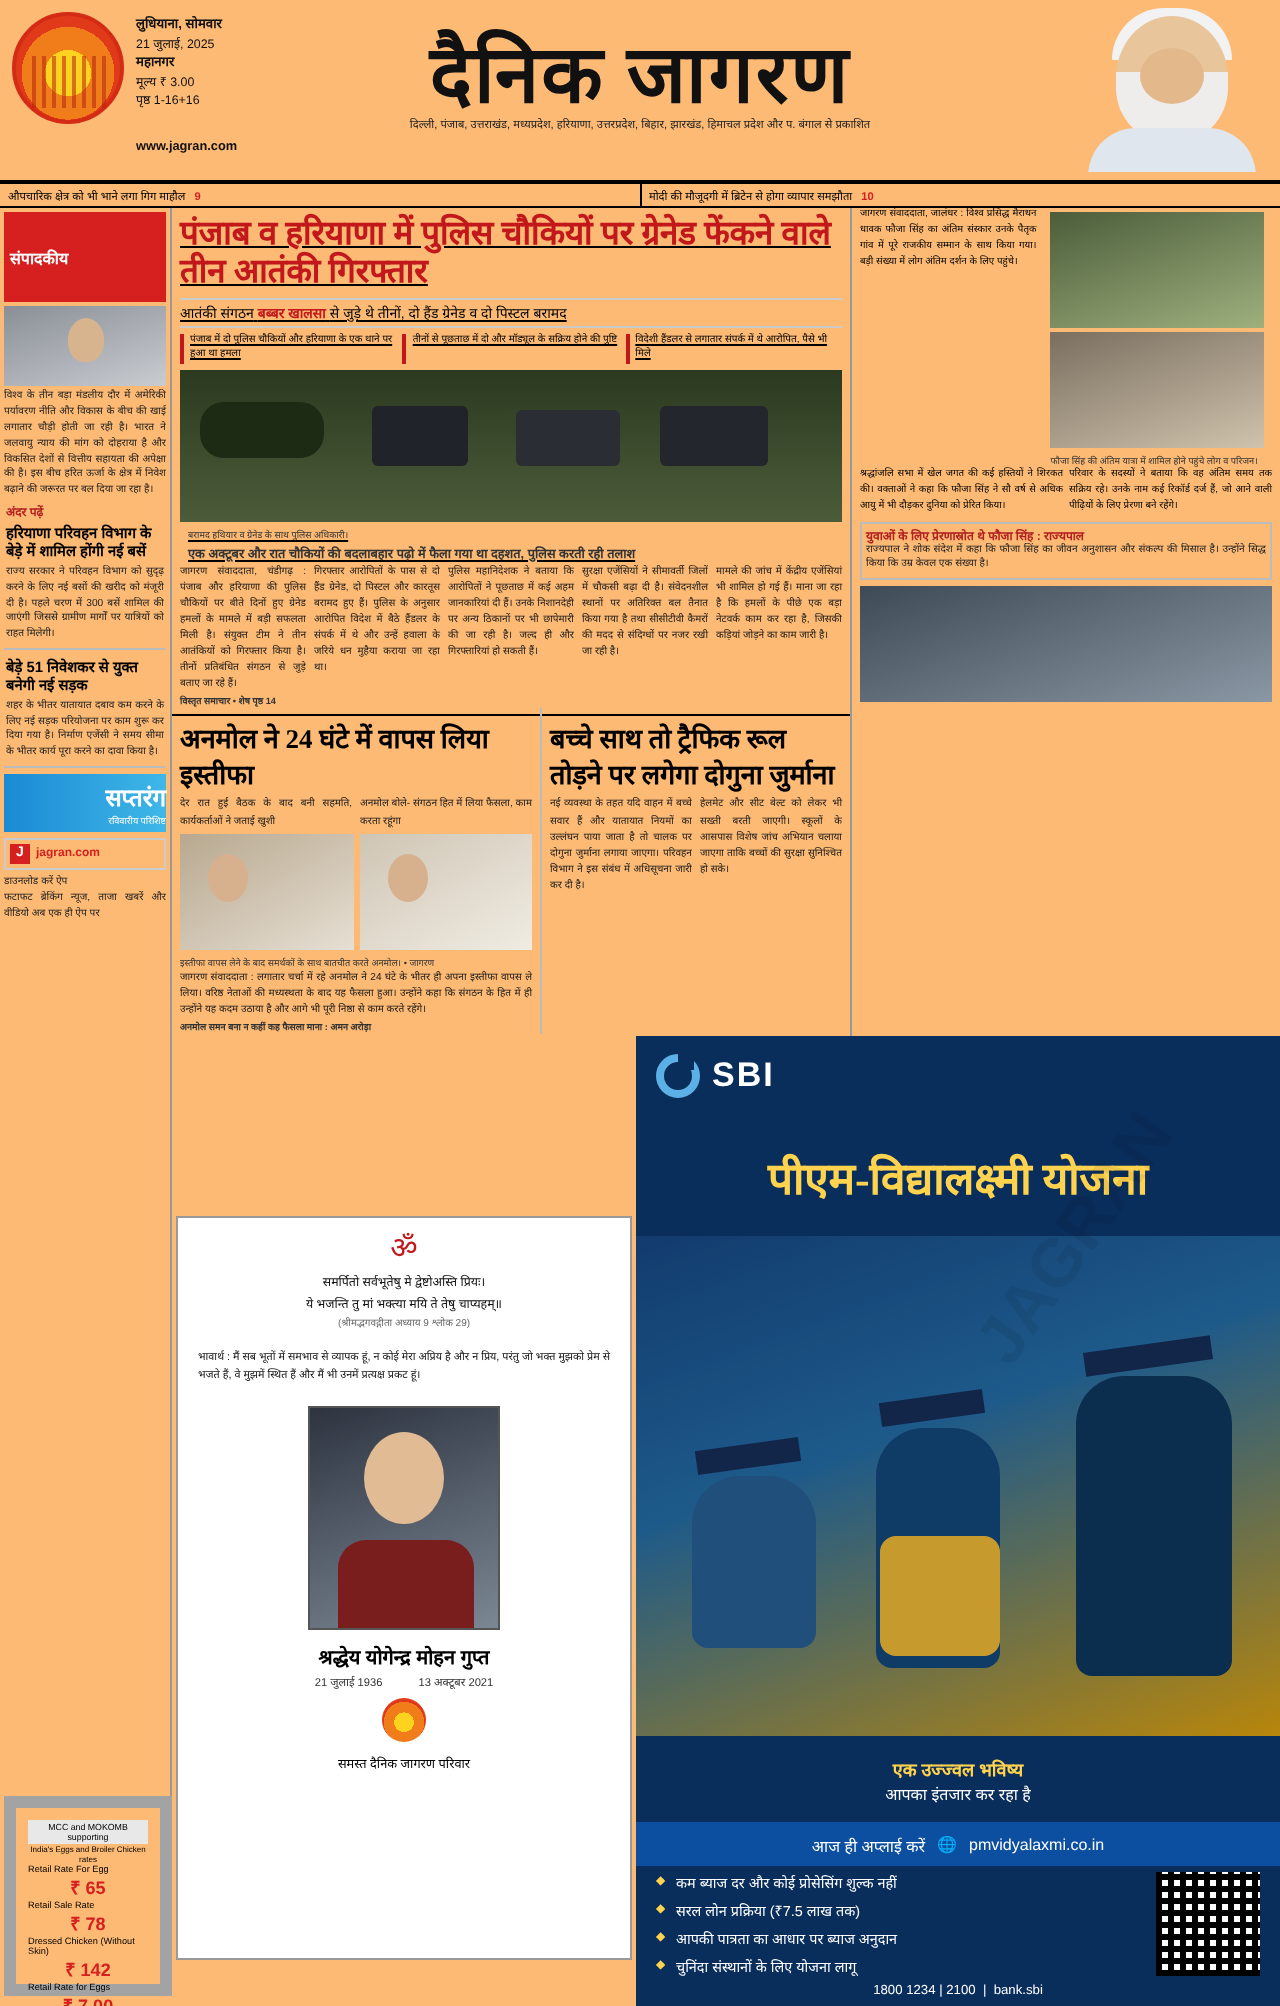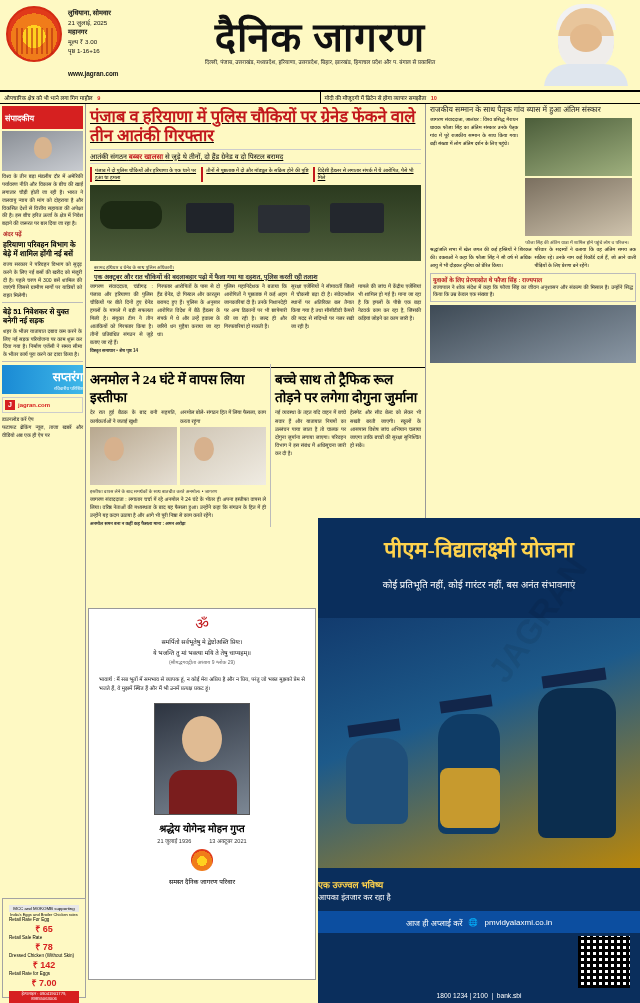--- a/index.html
+++ b/index.html
@@ -4,21 +4,21 @@
 <style>
   * { box-sizing: border-box; }
   html, body { margin:0; padding:0; }
   body {
     width: 640px; height: 1003px;
     background: #ffffff;
     font-family: "Liberation Sans", sans-serif;
     color: #000;
     overflow: hidden;
   }
-  .page { position: relative; width: 640px; height: 1003px; background:#fef9c3; }
+  .page { position: relative; width: 640px; height: 1003px; background:#fdba74; }
 
   
   .masthead { position:relative; height: 92px; border-bottom: 2px solid #000; }
   .mh-logo { position:absolute; left:6px; top:6px; width:56px; height:56px; border-radius:50%;
     background: radial-gradient(circle at 50% 55%, #ffd21f 0 30%, #f07c1a 30% 60%, #e03a1a 60% 100%);
     border:2px solid #d42b14; }
   .mh-logo::after{ content:""; position:absolute; left:8px; top:20px; width:40px; height:26px;
     background: repeating-linear-gradient(90deg, #b3240f 0 2px, transparent 2px 5px); opacity:.55;}
   .mh-date { position:absolute; left:68px; top:8px; font-size:6.2px; line-height:1.5; color:#111; }
   .mh-date b { display:block; font-size:6.6px; }
@@ -40,21 +40,21 @@
   .ticker .num { color:#d32020; font-weight:bold; margin-left:3px; }
   .ticker .sep { width:1px; background:#000; height:100%; }
 
   
   .body { position:relative; display:flex; width:640px; height: 885px; }
   .col-left { width:86px; border-right:1px solid #999; padding:2px; }
   .col-mid { width:340px; border-right:1px solid #999; }
   .col-right { width:214px; }
 
   
-  .redbar { background:#d62020; color:#fff; font-size:8px; font-weight:bold; padding:6px 3px; }
+  .redbar { background:#d62020; color:#fff; font-size:8px; font-weight:bold; padding:17px 3px; }
   .lsec { border-bottom:1px solid #bbb; padding:2px 1px; }
   .lphoto { width:100%; height:40px; background:linear-gradient(160deg,#8a8f96,#c9ccd1); margin:2px 0; position:relative;}
   .lphoto.p2 { background:linear-gradient(150deg,#6d7a5e,#b9c0a6); }
   .lphoto .f { position:absolute; left:50%; top:6px; transform:translateX(-50%); width:18px; height:22px; border-radius:50% 50% 45% 45%; background:#d8b48e;}
   .ltext { font-size:5.1px; line-height:1.55; color:#222; text-align:justify; }
   .lhead { font-size:7.4px; font-weight:bold; line-height:1.25; margin:2px 0; }
   .lsub { font-size:6px; font-weight:bold; color:#b32020; }
   .satrang { background:linear-gradient(90deg,#1a8ad4,#3fb7e8); color:#fff; text-align:right;
     font-size:12px; font-weight:bold; padding:3px 0; margin:3px 0 1px; font-family:"Liberation Serif", serif;}
   .satrang small { display:block; font-size:4.6px; font-weight:normal; }
@@ -102,21 +102,21 @@
   .sbi .logo-ring { width:22px; height:22px; border-radius:50%; border:4px solid #5bb0e6; position:relative;}
   .sbi .logo-ring::after{content:""; position:absolute; left:7px; top:-4px; width:8px; height:8px; background:#0a2e5c;}
   .sbi .logo-txt { font-size:17px; font-weight:bold; letter-spacing:1px;}
   .sbi h2 { margin:15px; text-align:center; font-size:22px; font-family:"Liberation Serif", serif; color:#ffd34d; font-weight:bold;}
   .sbi .tag { text-align:center; font-size:9.5px; color:#fff; margin-top:2px;}
   .sbi .hero { position:absolute; left:0; right:0; top:100px; height:250px;
     background: linear-gradient(160deg,#123b6e 0%, #1d5a8a 40%, #b8860b 100%); }
   .sbi .grad { position:absolute; width:62px; height:86px; border-radius:24px 24px 8px 8px; }
   .sbi .cap-sq { position:absolute; width:52px; height:12px; background:#12264a; transform:rotate(-8deg); }
   .sbi .gown { position:absolute; background:#c79a2e; }
-  .sbi .cta { position:absolute; left:0; right:0; top:360px; }
+  .sbi .cta { position:absolute; left:0; right:0; top:360px; text-align:center; }
   .sbi .cta .l1 { font-size:9px; color:#ffd34d; font-weight:bold;}
   .sbi .cta .l2 { font-size:8px; }
   .sbi .strip { position:absolute; left:0; right:0; top:393px; height:22px; background:#0c4ea0; display:flex; align-items:center; justify-content:center; gap:6px; font-size:8px;}
   .sbi ul { position:absolute; left:10px; top:418px; margin:0; padding:0; list-style:none; width:230px;}
   .sbi li { font-size:7.2px; margin-bottom:4px; padding-left:10px; position:relative; }
   .sbi li::before { content:"◆"; position:absolute; left:0; color:#ffd34d; font-size:6px;}
   .sbi .qrw { position:absolute; right:10px; top:418px; width:52px; height:52px; background:#fff;
     background-image: repeating-linear-gradient(0deg,#000 0 3px,#fff 3px 6px), repeating-linear-gradient(90deg,#000 0 3px,#fff 3px 6px);
     background-blend-mode:multiply;}
   .sbi .foot { position:absolute; left:0; right:0; bottom:4px; text-align:center; font-size:6.6px;}
@@ -128,21 +128,21 @@
   .obit .portrait { width:96px; height:112px; margin:6px auto; background:linear-gradient(160deg,#2d3440,#7c8794); position:relative; border:1px solid #555;}
   .obit .portrait .f { position:absolute; left:50%; top:12px; transform:translateX(-50%); width:40px; height:46px; border-radius:50%; background:#e0bb93;}
   .obit .portrait .body { position:absolute; left:14px; bottom:0; width:68px; height:44px; background:#7a1d1d; border-radius:14px 14px 0 0;}
   .obit .name { text-align:center; font-size:10px; font-weight:bold; margin-top:2px;}
   .obit .dates { text-align:center; font-size:5.6px; color:#333; margin-top:2px; display:flex; justify-content:center; gap:18px;}
   .obit .from { text-align:center; font-size:6.4px; margin-top:6px;}
   .obit .logo { width:22px; height:22px; margin:4px auto 0; border-radius:50%;
     background: radial-gradient(circle at 50% 55%, #ffd21f 0 30%, #f07c1a 30% 62%, #e03a1a 62% 100%);}
 
   
-  .ad-bottom { position:absolute; left:2px; top:898px; width:84px; height:100px; border:1px solid #a3a3a3; padding:6px; font-size:4.6px;}
+  .ad-bottom { position:absolute; left:2px; top:898px; width:84px; height:100px; border:6px solid #a3a3a3; padding:6px; font-size:4.6px;}
   .ad-bottom .hdr { background:#e8e8e8; font-size:4.4px; padding:1px; text-align:center;}
   .ad-bottom .big { color:#d62020; font-size:9px; font-weight:bold; text-align:center;}
   .ad-bottom .ph { text-align:center; background:#d62020; color:#fff; font-size:4.2px; margin-top:2px;}
 
   .watermark { position:absolute; right:30px; top:600px; transform:rotate(-55deg); font-size:34px; color:rgba(0,0,0,.07); font-weight:bold; pointer-events:none;}
 </style>
 </head>
 <body>
 
 <div class="page">
@@ -242,21 +242,21 @@
 
       <div class="news-cols">
         <div class="c">जागरण संवाददाता, चंडीगढ़ : पंजाब और हरियाणा की पुलिस चौकियों पर बीते दिनों हुए ग्रेनेड हमलों के मामले में बड़ी सफलता मिली है। संयुक्त टीम ने तीन आतंकियों को गिरफ्तार किया है। तीनों प्रतिबंधित संगठन से जुड़े बताए जा रहे हैं।</div>
         <div class="c">गिरफ्तार आरोपितों के पास से दो हैंड ग्रेनेड, दो पिस्टल और कारतूस बरामद हुए हैं। पुलिस के अनुसार आरोपित विदेश में बैठे हैंडलर के संपर्क में थे और उन्हें हवाला के जरिये धन मुहैया कराया जा रहा था।</div>
         <div class="c">पुलिस महानिदेशक ने बताया कि आरोपितों ने पूछताछ में कई अहम जानकारियां दी हैं। उनके निशानदेही पर अन्य ठिकानों पर भी छापेमारी की जा रही है। जल्द ही और गिरफ्तारियां हो सकती हैं।</div>
         <div class="c">सुरक्षा एजेंसियों ने सीमावर्ती जिलों में चौकसी बढ़ा दी है। संवेदनशील स्थानों पर अतिरिक्त बल तैनात किया गया है तथा सीसीटीवी कैमरों की मदद से संदिग्धों पर नजर रखी जा रही है।</div>
         <div class="c">मामले की जांच में केंद्रीय एजेंसियां भी शामिल हो गई हैं। माना जा रहा है कि हमलों के पीछे एक बड़ा नेटवर्क काम कर रहा है, जिसकी कड़ियां जोड़ने का काम जारी है।</div>
       </div>
       <div class="cap redline">विस्तृत समाचार • शेष पृष्ठ 14</div>
 
-      <div style="display:flex;margin-top:10px;">
+      <div style="display:flex;">
         <div style="width:185px;border-right:1px solid #bbb;">
           <div class="midhead">अनमोल ने 24 घंटे में वापस लिया इस्तीफा</div>
           <div class="news-cols">
             <div class="c">देर रात हुई बैठक के बाद बनी सहमति, कार्यकर्ताओं ने जताई खुशी</div>
             <div class="c">अनमोल बोले- संगठन हित में लिया फैसला, काम करता रहूंगा</div>
           </div>
           <div class="photo-pair">
             <div class="ph">
                 <div class="p"></div>
               </div>
@@ -274,21 +274,20 @@
           <div class="midhead">बच्चे साथ तो ट्रैफिक रूल तोड़ने पर लगेगा दोगुना जुर्माना</div>
           <div class="news-cols">
             <div class="c">नई व्यवस्था के तहत यदि वाहन में बच्चे सवार हैं और यातायात नियमों का उल्लंघन पाया जाता है तो चालक पर दोगुना जुर्माना लगाया जाएगा। परिवहन विभाग ने इस संबंध में अधिसूचना जारी कर दी है।</div>
             <div class="c">हेलमेट और सीट बेल्ट को लेकर भी सख्ती बरती जाएगी। स्कूलों के आसपास विशेष जांच अभियान चलाया जाएगा ताकि बच्चों की सुरक्षा सुनिश्चित हो सके।</div>
           </div>
         </div>
       </div>
     </div>
 
     <div class="col-right">
-      <div class="rsub">राजकीय सम्मान के साथ पैतृक गांव ब्यास में हुआ अंतिम संस्कार</div>
       <div class="rcols">
         <div class="c">जागरण संवाददाता, जालंधर : विश्व प्रसिद्ध मैराथन धावक फौजा सिंह का अंतिम संस्कार उनके पैतृक गांव में पूरे राजकीय सम्मान के साथ किया गया। बड़ी संख्या में लोग अंतिम दर्शन के लिए पहुंचे।</div>
         <div style="flex:1.3">
           <div class="rphoto"></div>
           <div class="rphoto b"></div>
           <div class="cap">फौजा सिंह की अंतिम यात्रा में शामिल होने पहुंचे लोग व परिजन।</div>
         </div>
       </div>
       <div class="rcols">
         <div class="c">श्रद्धांजलि सभा में खेल जगत की कई हस्तियों ने शिरकत की। वक्ताओं ने कहा कि फौजा सिंह ने सौ वर्ष से अधिक आयु में भी दौड़कर दुनिया को प्रेरित किया।</div>
@@ -317,40 +316,50 @@
     <div class="name">श्रद्धेय योगेन्द्र मोहन गुप्त</div>
     <div class="dates">
       <span>21 जुलाई 1936</span>
       <span>13 अक्टूबर 2021</span>
     </div>
     <div class="logo"></div>
     <div class="from">समस्त दैनिक जागरण परिवार</div>
   </div>
 
   <div class="sbi">
+    <div class="top">
+      <div class="logo-ring"></div>
+      <div class="logo-txt">SBI</div>
+    </div>
     <h2>पीएम-विद्यालक्ष्मी योजना</h2>
     <div class="tag">कोई प्रतिभूति नहीं, कोई गारंटर नहीं, बस अनंत संभावनाएं</div>
     <div class="hero">
       <div class="grad" style="left:28px; top:120px; background:#1f4f7a;"></div>
       <div class="cap-sq" style="left:30px; top:104px;"></div>
       <div class="grad" style="left:120px; top:96px; background:#0f3c66; height:120px;"></div>
       <div class="cap-sq" style="left:122px; top:80px;"></div>
       <div class="grad" style="left:220px; top:70px; background:#0b2d4e; height:150px; width:78px;"></div>
       <div class="cap-sq" style="left:224px; top:54px; width:64px;"></div>
       <div class="gown" style="left:122px; top:150px; width:60px; height:60px; border-radius:8px;"></div>
     </div>
     <div class="cta">
       <div class="l1">एक उज्ज्वल भविष्य</div>
       <div class="l2">आपका इंतजार कर रहा है</div>
     </div>
     <div class="strip">
       <span>आज ही अप्लाई करें</span>
       <span>🌐</span>
       <span>pmvidyalaxmi.co.in</span>
     </div>
+    <ul>
+      <li>कम ब्याज दर और कोई प्रोसेसिंग शुल्क नहीं</li>
+      <li>सरल लोन प्रक्रिया (₹7.5 लाख तक)</li>
+      <li>आपकी पात्रता का आधार पर ब्याज अनुदान</li>
+      <li>चुनिंदा संस्थानों के लिए योजना लागू</li>
+    </ul>
     <div class="qrw"></div>
     <div class="foot">
       <span>1800 1234 | 2100</span>
       &nbsp;|&nbsp;
       <span>bank.sbi</span>
     </div>
   </div>
 
   <div class="ad-bottom">
     <div class="hdr">MCC and MOKOMB supporting</div>

